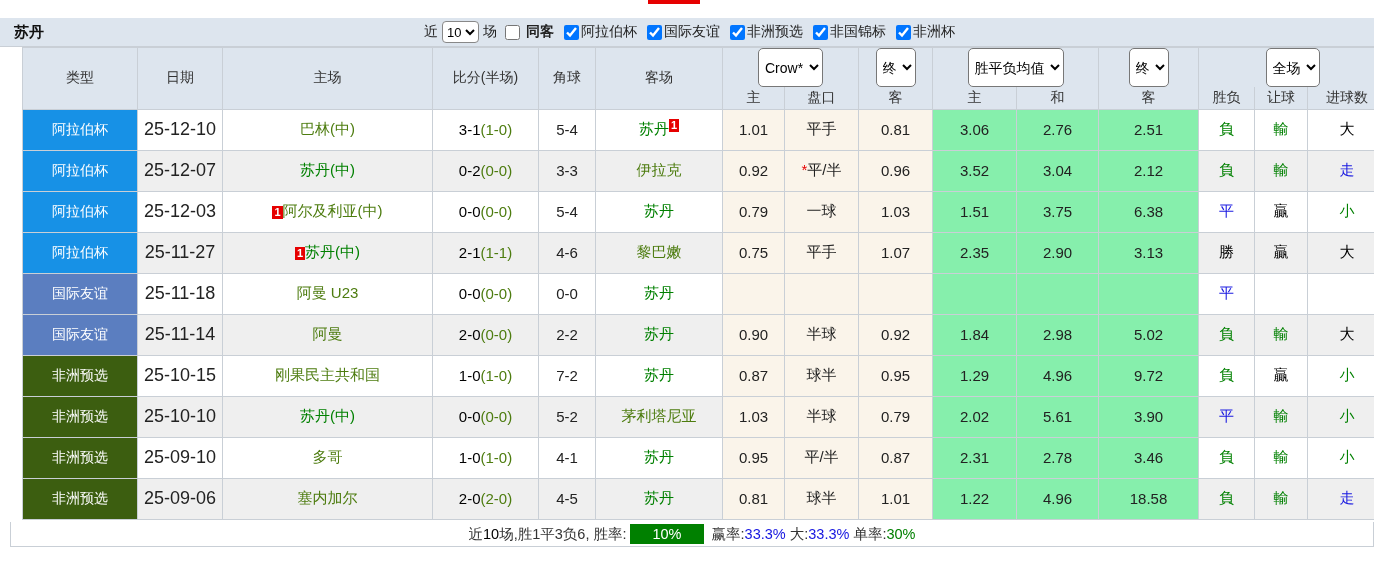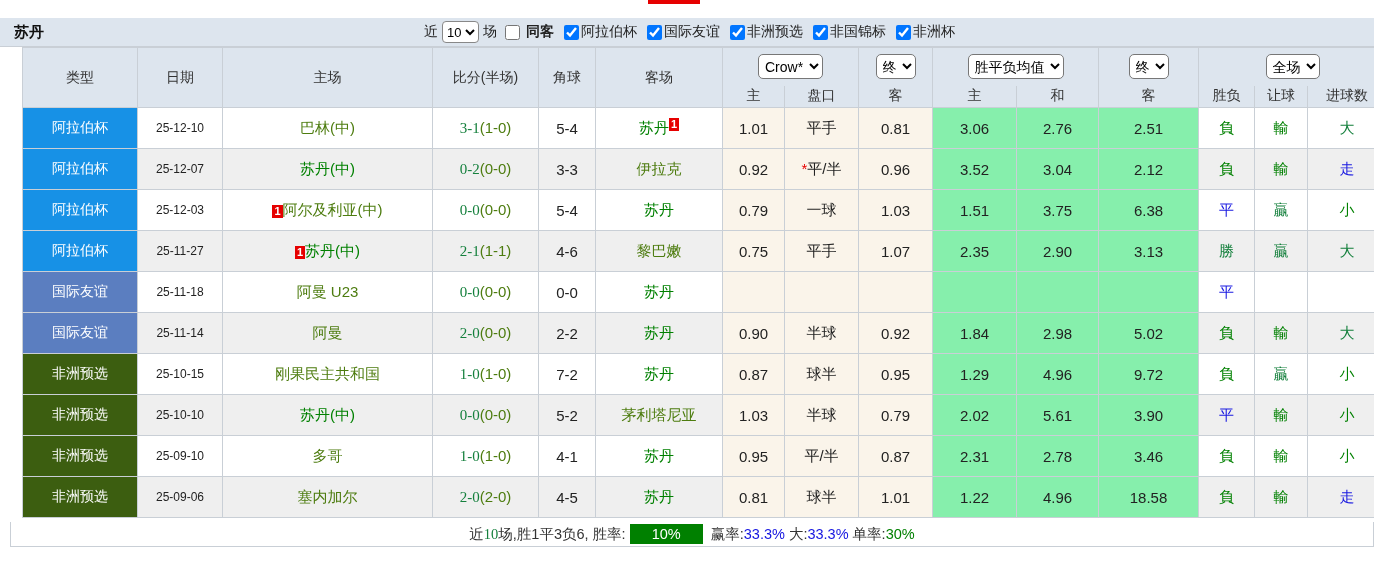--- a/index.html
+++ b/index.html
@@ -14,34 +14,34 @@
   .controls select { font-size:13px; height:22px; margin:0 4px; border-radius:4px; border:1px solid #888; background:#fff; }
   .controls input[type=checkbox] { width:15px; height:15px; margin:0 2px 0 8px; }
   .filter-label { margin-right:2px; }
 
   table.main { position:absolute; left:22px; top:47px; width:1364px; border-collapse:collapse; table-layout:fixed; font-size:15px; }
   td, th { border:1px solid #c9cfd6; text-align:center; vertical-align:middle; overflow:hidden; white-space:nowrap; }
   thead td, thead th { background:#dde5ee; font-weight:normal; color:#333; }
   thead tr.selrow td { height:38px; border-bottom:none; }
   thead tr.subrow td { height:22px; font-size:14px; border-top:none; }
   thead th[rowspan] { font-size:14px; }
-  thead select { font-size:14px; height:25px; border-radius:5px; border:1px solid #777; background:#fff; padding:0 2px; }
+  thead select { font-size:14px; height:39px; border-radius:5px; border:1px solid #777; background:#fff; padding:0 2px; }
 
   tbody td { height:41px; background:#fff; }
   tr.alt td { background:#efefef; }
   td.crow, tr.alt td.crow { background:#faf4ea; }
   td.mean, tr.alt td.mean { background:#86efac; }
   td.type { color:#fff; font-size:14px; }
   td.type.blue  { background:#1791e6; }
   td.type.slate { background:#5b7ec0; }
   td.type.olive { background:#3c5e10; }
-  td.date { font-size:12px;margin-left:28px; }
+  td.date { font-size:18px;margin-left:28px; }
 
   .c-green { color:#008000; }
-  .c-red   { color:#15803d;font-family:Liberation Serif, serif; }
+  .c-red   { color:#000000; }
   .c-blue  { color:#1515e0; }
   .c-black { color:#4d7c0f; }
   .badge1 { display:inline-block; background:#e60000; color:#fff; font-size:11px; line-height:13px; padding:0 2px; font-weight:bold; }
   .badge-up { position:relative; top:-5px; }
   .star { color:#e60000; }
 
   .footer { position:absolute; left:10px; top:522px; width:1364px; height:25px; border:1px solid #c9cfd6; border-top:none; display:flex; align-items:center; justify-content:center; font-size:14.5px; color:#333; white-space:pre; }
   .win-badge { background:#008000; color:#fff; padding:2px 22px; margin:0 4px; font-size:14.5px; }
 </style>
 </head>

